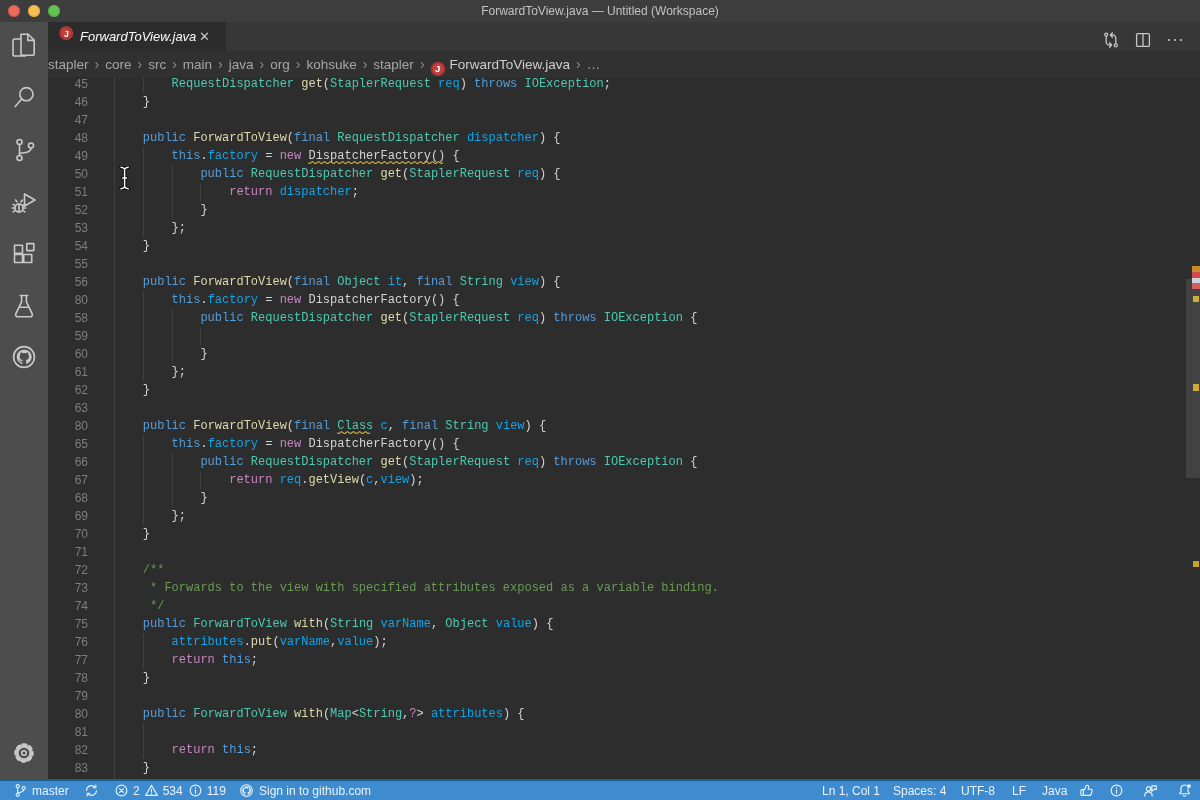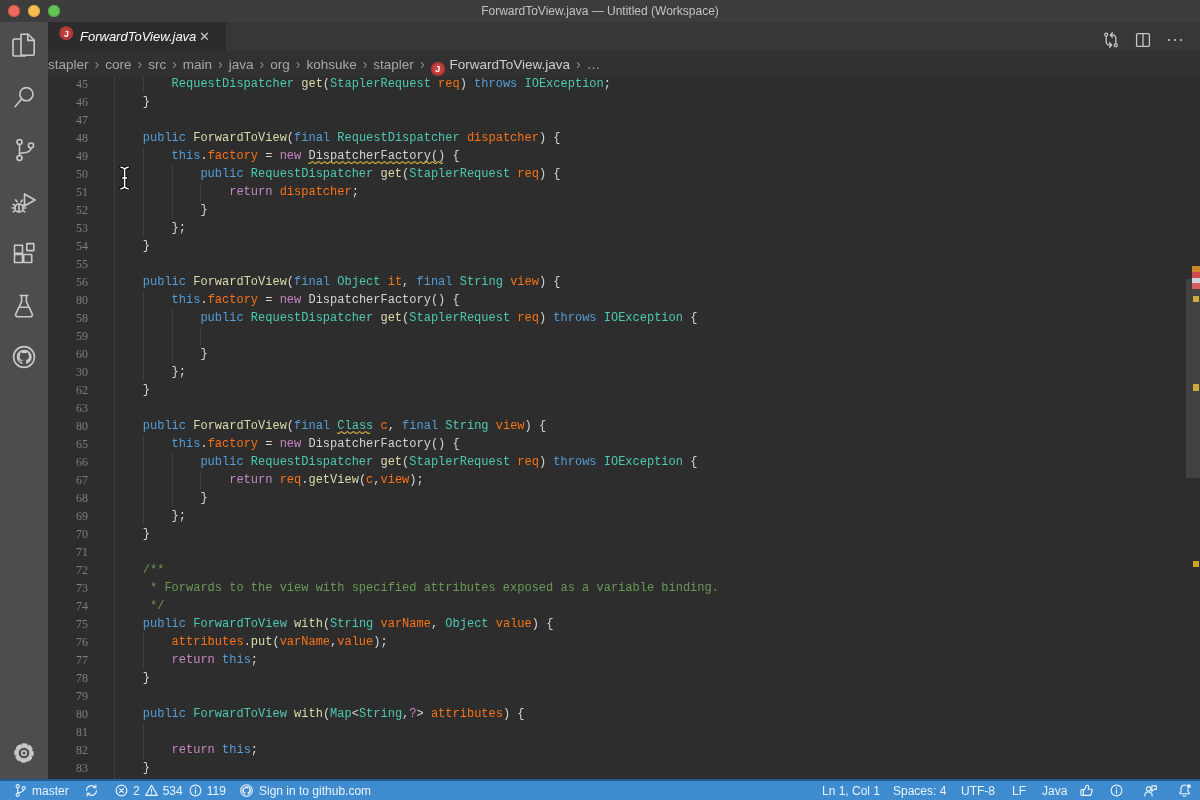--- a/index.html
+++ b/index.html
@@ -13,25 +13,25 @@
 #tab1 { position:absolute; left:0; top:0; width:178px; height:29px; background:#2c2c2d; }
 #tab1 .name { position:absolute; left:32px; top:0; height:29px; line-height:30px; font-size:13px; font-style:italic; color:#fbfbfb; }
 #tab1 .x { position:absolute; left:151px; top:0; height:29px; line-height:29px; font-size:13px; color:#c8c8c8; }
 .ti { position:absolute; }
 #breadcrumb { left:48px; top:51px; width:1152px; height:26px; background:#313132; white-space:nowrap; padding-left:0; font-size:13.5px; line-height:27px; color:#a6a6a6; }
 #breadcrumb .bi { display:inline-block; }
 #breadcrumb .bs { display:inline-block; padding:0 6px; color:#909090; font-size:14px; }
 #breadcrumb .bf { color:#cecece; }
 #breadcrumb .bficon { display:inline-block; width:14px; height:14px; border-radius:50%; background:#c4413f; box-shadow:inset 0 0 0 1.5px #a93432; vertical-align:-2.5px; margin-right:5px; text-align:center; font-size:9.5px; font-weight:bold; color:#fff; line-height:14px; }
 #editor { left:48px; top:77px; width:1152px; height:702px; background:#2d2d2e; overflow:hidden; }
-.gn { position:absolute; left:0; width:40px; height:18px; line-height:18px; text-align:right; color:#7e7e7e; font-family:Liberation Serif, serif; font-size:12px; }
+.gn { position:absolute; left:0; width:40px; height:18px; line-height:18px; text-align:right; color:#7e7e7e; font-family:Liberation Sans, sans-serif; font-size:12px; }
 .ln { position:absolute; left:66px; height:18px; line-height:18px; white-space:pre; font-family:"Liberation Mono",monospace; font-size:12px; color:#d4d4d4; }
 .ig { position:absolute; width:1px; height:18px; background:rgba(255,255,255,0.085); }
 .sqg { position:absolute; }
-.k { color:#569cd6; } .t { color:#4ec9b0; } .f { color:#dcdcaa; } .v { color:#f97316; } .p { color:#c586c0;margin-top:8px; } .c { color:#6a9955; } .d { color:#d4d4d4; }
+.k { color:#569cd6; } .t { color:#4ec9b0; } .f { color:#dcdcaa; } .v { color:#0ea5e9; } .p { color:#c586c0;margin-top:8px; } .c { color:#6a9955; } .d { color:#d4d4d4; }
 #scrollthumb { position:absolute; left:1186px; top:279px; width:14px; height:199px; background:rgba(255,255,255,0.10); }
 #statusbar { left:0; top:779px; width:1200px; height:21px; background:#3e8bcf; border-top:2px solid #1d5d92; color:#eaf3fb; font-size:12px; }
 #statusbar .sl { position:absolute; top:0; height:19px; line-height:20px; white-space:nowrap; }
 </style></head>
 <body>
 <div id="app">
   <div class="abs" id="editor">
     <div class="gn" style="top:-2.5px">45</div>
       <div class="gn" style="top:15.5px">46</div>
       <div class="gn" style="top:33.5px">47</div>
@@ -41,21 +41,21 @@
       <div class="gn" style="top:105.5px">51</div>
       <div class="gn" style="top:123.5px">52</div>
       <div class="gn" style="top:141.5px">53</div>
       <div class="gn" style="top:159.5px">54</div>
       <div class="gn" style="top:177.5px">55</div>
       <div class="gn" style="top:195.5px">56</div>
       <div class="gn" style="top:213.5px">80</div>
       <div class="gn" style="top:231.5px">58</div>
       <div class="gn" style="top:249.5px">59</div>
       <div class="gn" style="top:267.5px">60</div>
-      <div class="gn" style="top:285.5px">30</div>
+      <div class="gn" style="top:285.5px">61</div>
       <div class="gn" style="top:303.5px">62</div>
       <div class="gn" style="top:321.5px">63</div>
       <div class="gn" style="top:339.5px">80</div>
       <div class="gn" style="top:357.5px">65</div>
       <div class="gn" style="top:375.5px">66</div>
       <div class="gn" style="top:393.5px">67</div>
       <div class="gn" style="top:411.5px">68</div>
       <div class="gn" style="top:429.5px">69</div>
       <div class="gn" style="top:447.5px">70</div>
       <div class="gn" style="top:465.5px">71</div>

